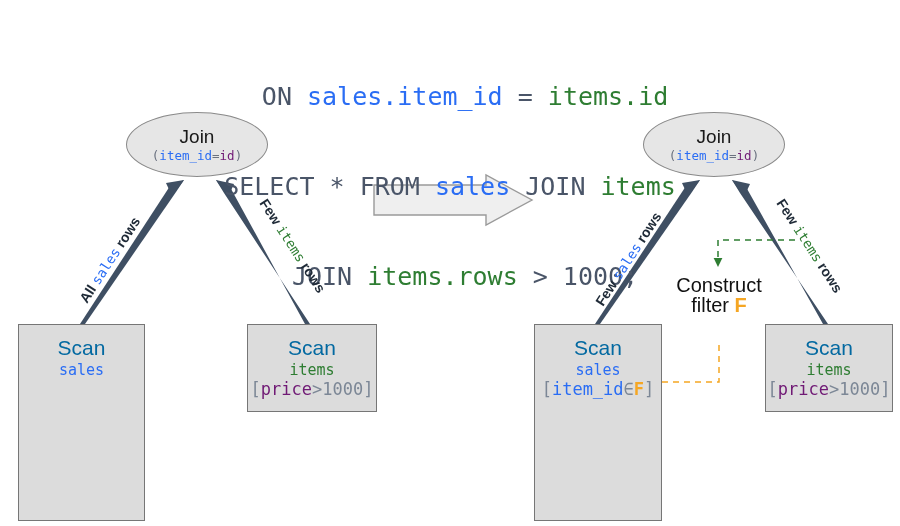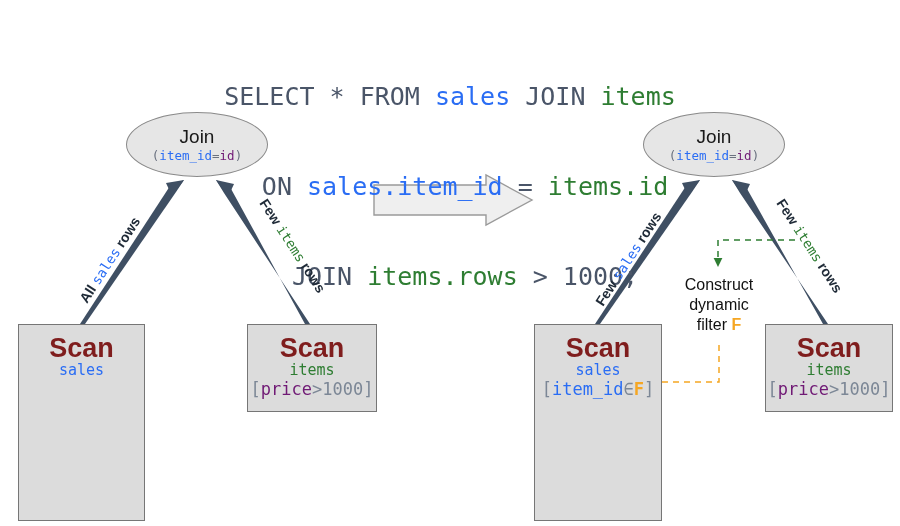--- a/index.html
+++ b/index.html
@@ -77,24 +77,23 @@
     background: #dcdcdc;
     border: 1.6px solid #767676;
     box-sizing: border-box;
     display: flex;
     flex-direction: column;
     align-items: center;
     padding-top: 11px;
   }
   .scan-title {
     font-family: "Liberation Sans", sans-serif;
-    font-size: 27px;
+    font-size: 21px;
     line-height: 24px;
-    color: #7f1d1d;
-    font-weight: bold;
+    color: #0369a1;
   }
   .scan-table {
     font-family: "DejaVu Sans Mono", "Liberation Mono", monospace;
     font-size: 15px;
     line-height: 19px;
     margin-top: 1px;
   }
   .scan-table.blue { color: #2a6df4; }
   .scan-table.green { color: #2e7d32; }
   .scan-pred {
@@ -130,21 +129,21 @@
     color: #2e7d32;
     font-weight: normal;
     font-size: 13.5px;
   }
 
   
   .note-block {
     position: absolute;
     text-align: center;
     font-family: "Liberation Sans", sans-serif;
-    font-size: 16px;
+    font-size: 20px;
     line-height: 20px;
     color: #111111;
     white-space: nowrap;
   }
   .note-line { display: block; }
   .note-f { color: #f5a623; font-weight: bold; }
 
   
   .watermark {
     position: absolute;
@@ -199,22 +198,22 @@
     <g>
       <path d="M795,240 L718,240 L718,264" fill="none" stroke="#2e7d32" stroke-width="1.5" stroke-dasharray="6,5" marker-end="url(#greenArrow)"></path>
     </g>
 
     <g>
       <path d="M719,345 L719,382 L648,382" fill="none" stroke="#f5a623" stroke-width="1.5" stroke-dasharray="6,5" marker-end="url(#orangeArrow)"></path>
     </g>
   </svg>
 
   <div class="sql-block">
+    <span class="sql-line"><span>  ON </span><span class="tok-tbl-a">sales.item_id</span><span> = </span><span class="tok-tbl-b">items.id</span></span>
     <span class="sql-line"><span>SELECT * FROM </span><span class="tok-tbl-a">sales</span><span> JOIN </span><span class="tok-tbl-b">items</span></span>
-    <span class="sql-line"><span>  ON </span><span class="tok-tbl-a">sales.item_id</span><span> = </span><span class="tok-tbl-b">items.id</span></span>
     <span class="sql-line"><span>  JOIN </span><span class="tok-tbl-b">items.rows</span><span> &gt; 1000;</span></span>
   </div>
 
   <div class="ellipse-node" style="left:126px; top:112px; width:142px; height:65px;">
     <div class="ellipse-title">Join</div>
     <div class="ellipse-sub">(<span class="pred-blue">item_id</span><span>=</span><span class="pred-green">id</span>)</div>
   </div>
 
   <div class="scan-box" style="left:18px; top:324px; width:127px; height:197px;">
     <div class="scan-title">Scan</div>
@@ -255,18 +254,17 @@
   <div class="edge-label" style="left:592px; top:300px; transform: rotate(-57deg);">
     <span>Few </span><span class="mono-blue">sales</span><span> rows</span>
   </div>
 
   <div class="edge-label" style="left:787px; top:196px; transform: rotate(57deg);">
     <span>Few </span><span class="mono-green">items</span><span> rows</span>
   </div>
 
   <div class="note-block" style="left:658px; top:275px; width:122px;">
     <span class="note-line">Construct</span>
-    <span class="note-line">dynamic</span>
     <span class="note-line"><span>filter </span><span class="note-f">F</span></span>
   </div>
 
 
 </div>
 
 </body></html>

